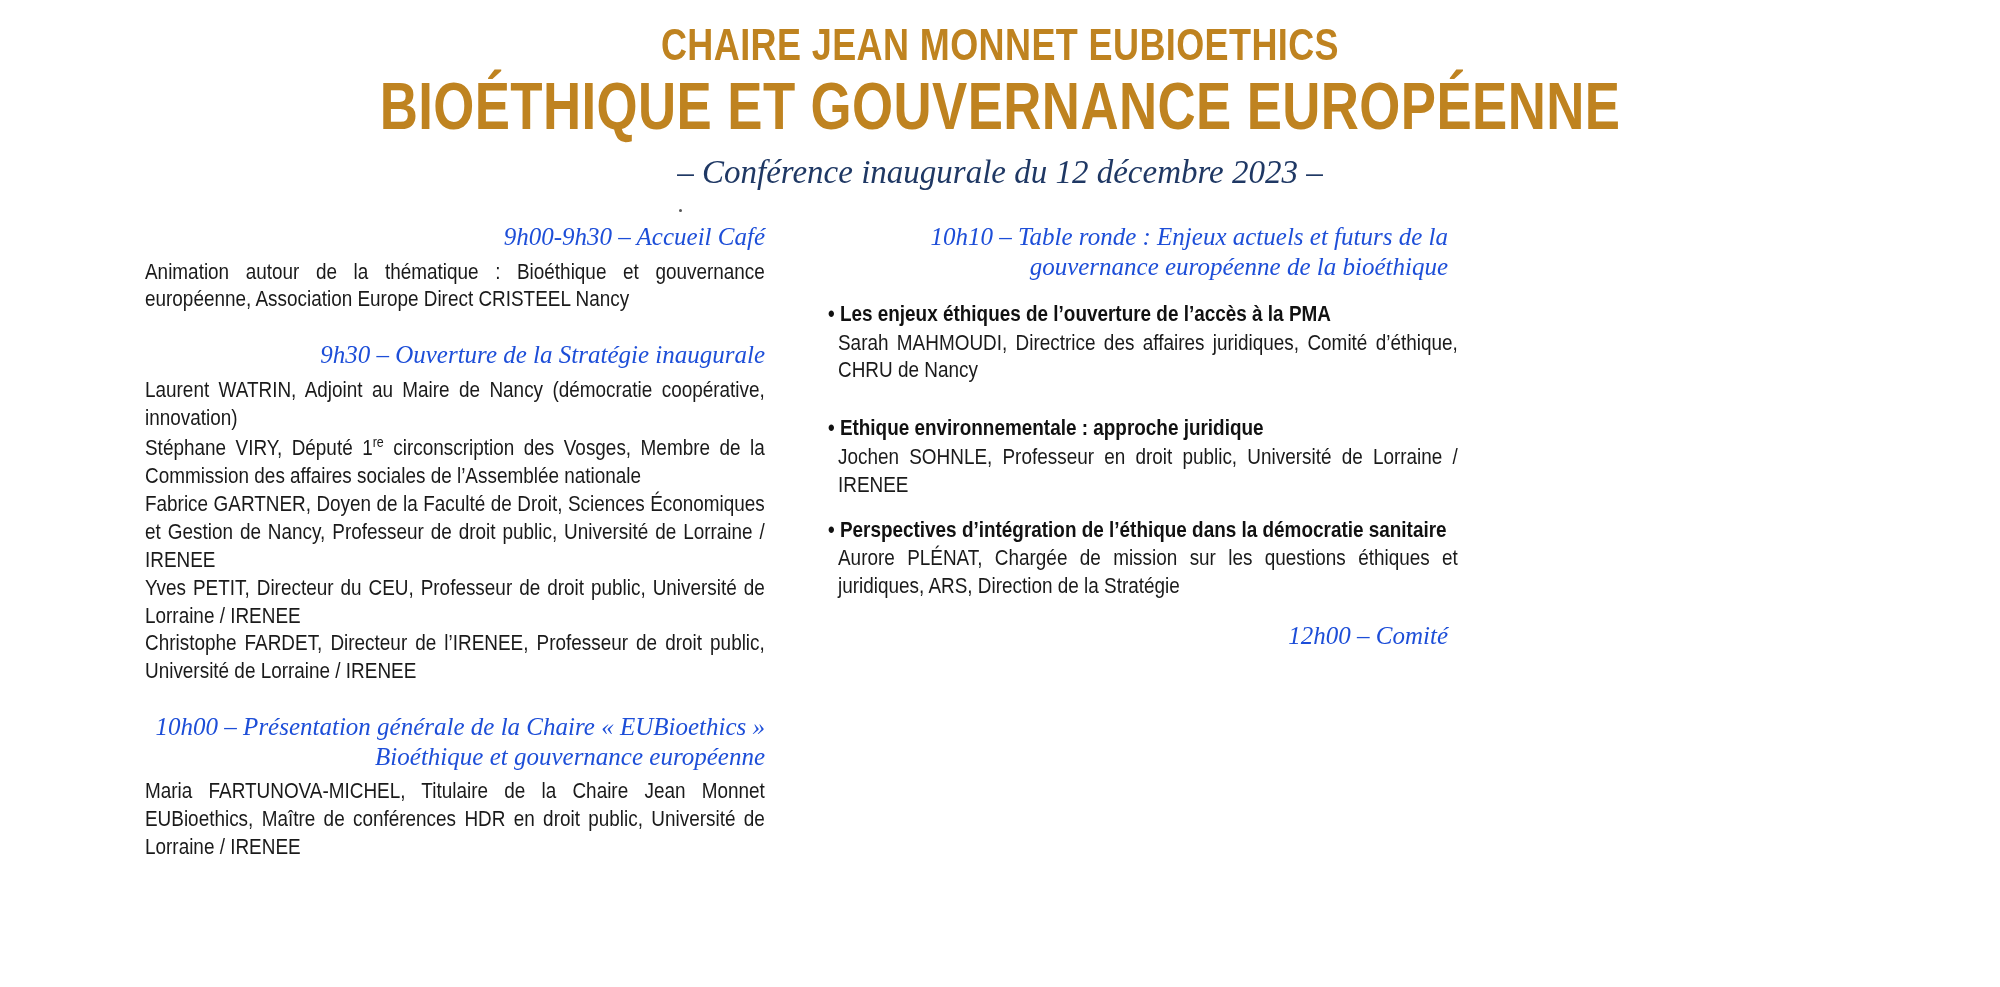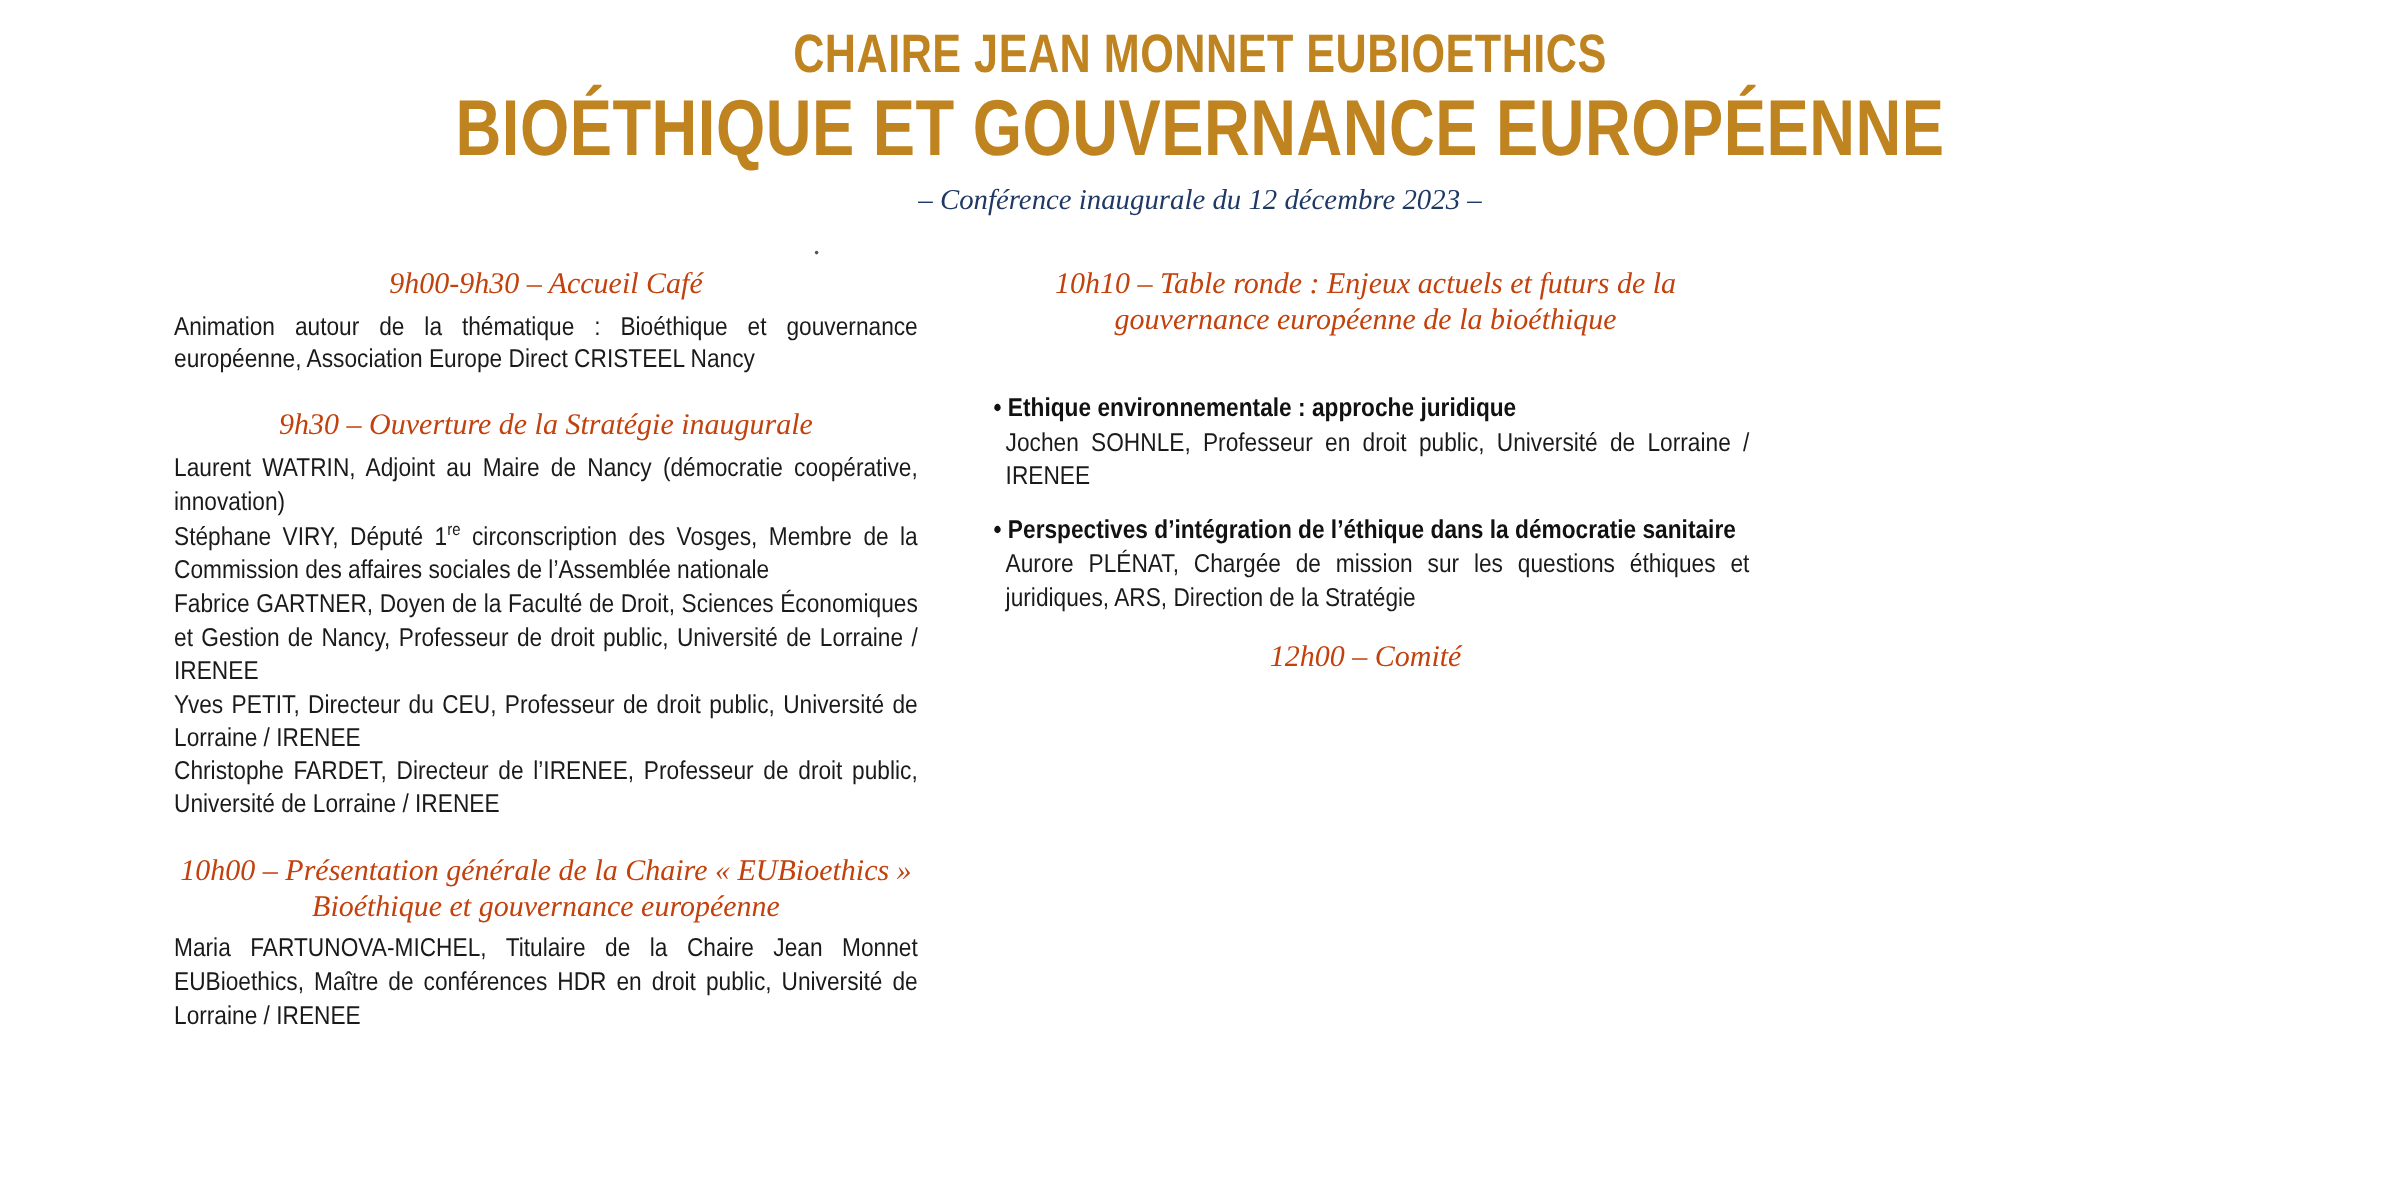--- a/index.html
+++ b/index.html
@@ -45,44 +45,44 @@
     line-height: 1.02;
     transform: scaleX(0.80);
     transform-origin: center top;
     margin-top: 6px;
     white-space: nowrap;
   }
   .subtitle {
     font-family: "Liberation Serif", serif;
     font-style: italic;
     color: #1f3864;
-    font-size: 24px;
+    font-size: 33px;
     line-height: 1.1;
     margin-top: 14px;
     white-space: nowrap;
   }
 
   
   .col {
     position: absolute;
     top: 222px;
   }
   .col-left  { left: 145px;  width: 620px; }
   .col-right { left: 828px;  width: 620px; }
 
   .section { margin-bottom: 0; }
 
   .sec-head {
     font-family: "Liberation Serif", serif;
     font-style: italic;
-    color: #c2410c;
+    color: #1d4ed8;
     font-size: 25px;
     line-height: 1.18;
     margin: 0 0 7px 0;
-    text-align: center;
+    text-align: right;
   }
 
   .body-block {
     font-family: "Liberation Sans", sans-serif;
     font-size: 21.5px;
     line-height: 1.30;
     color: #1a1a1a;
     text-align: justify;
     transform: scaleX(0.88);
     transform-origin: left top;
@@ -170,20 +170,24 @@
   </div>
 
 </div>
 
 <div class="col col-right">
 
   <div class="sec-head">10h10 – Table ronde : Enjeux actuels et futurs de la gouvernance européenne de la bioéthique</div>
 
   <div class="bullet-gap"></div>
 
+  <div class="bullet-item">
+    <div class="bullet-title">• Les enjeux éthiques de l’ouverture de l’accès à la PMA</div>
+    <div class="bullet-body">Sarah MAHMOUDI, Directrice des affaires juridiques, Comité d’éthique, CHRU de Nancy</div>
+  </div>
   <div class="bullet-gap"></div>
 
   <div class="bullet-gap"></div>
 
   <div class="bullet-item">
     <div class="bullet-title">• Ethique environnementale : approche juridique</div>
     <div class="bullet-body">Jochen SOHNLE, Professeur en droit public, Université de Lorraine / IRENEE</div>
   </div>
   <div class="bullet-gap"></div>
 

